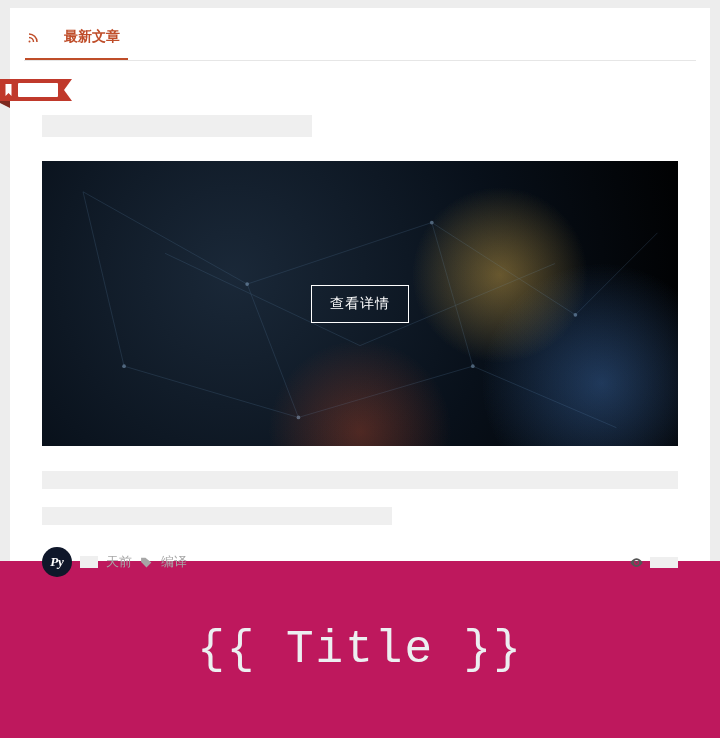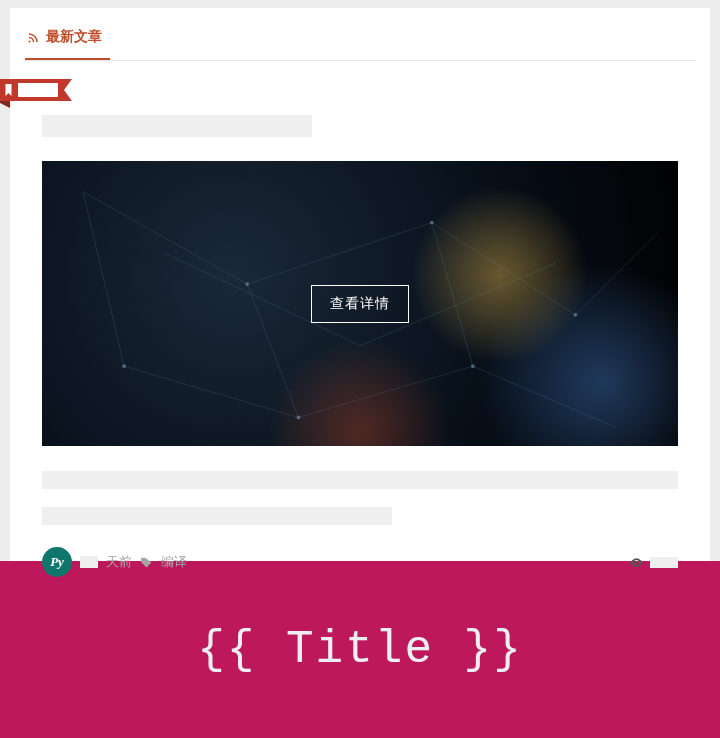--- a/index.html
+++ b/index.html
@@ -22,21 +22,21 @@
     padding: 0 14px;
   }
   .tab-bar {
     padding-top: 20px;
     border-bottom: 1px solid #e6e6e6;
     display: flex;
   }
   .tab {
     display: inline-flex;
     align-items: center;
-    gap: 7px;
+    gap: 25px;
     color: #bf4d29;
     font-size: 14px;
     font-weight: 600;
     padding: 0 8px 12px 2px;
     border-bottom: 2px solid #bf4d29;
     margin-left: 1px;
   }
   .rss-icon {
     display: inline-block;
     width: 12px;
@@ -128,21 +128,21 @@
     display: flex;
     align-items: center;
     margin-top: 22px;
     gap: 8px;
     color: #a6a6a6;
     font-size: 13px;
   }
   .avatar {
     width: 30px; height: 30px;
     border-radius: 50%;
-    background: #0f766e;
+    background: #0f172a;
     display: flex;
     align-items: center;
     justify-content: center;
     color: #fff;
     font-weight: 700;
     font-size: 13px;
     font-style: italic;
     font-family: Georgia, serif;
   }
   .ph-inline { background:#efefef; width:18px; height:12px; display:inline-block; }

